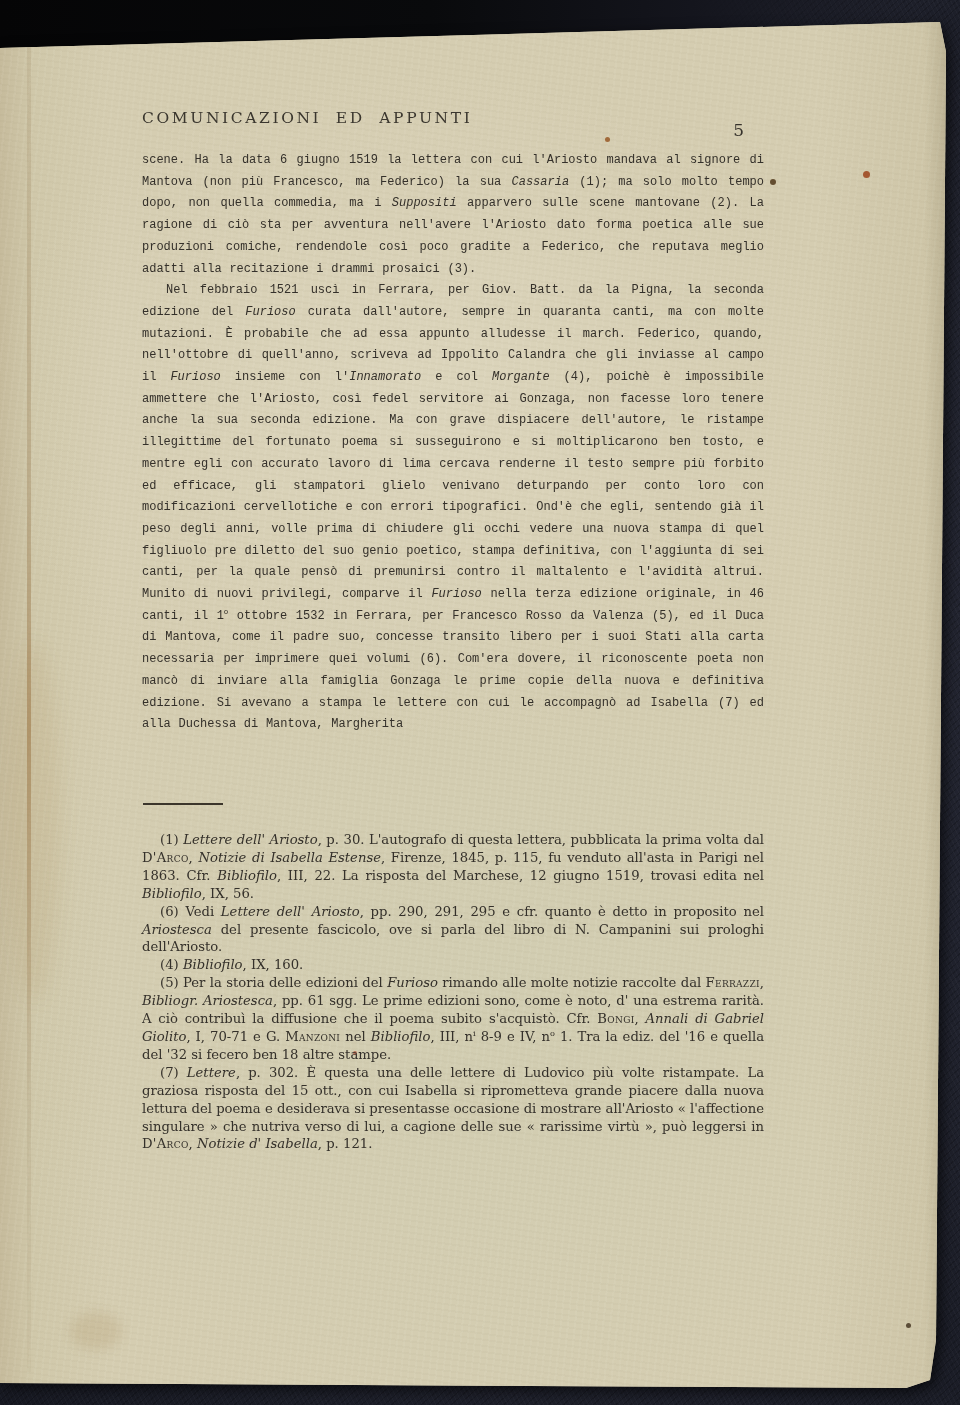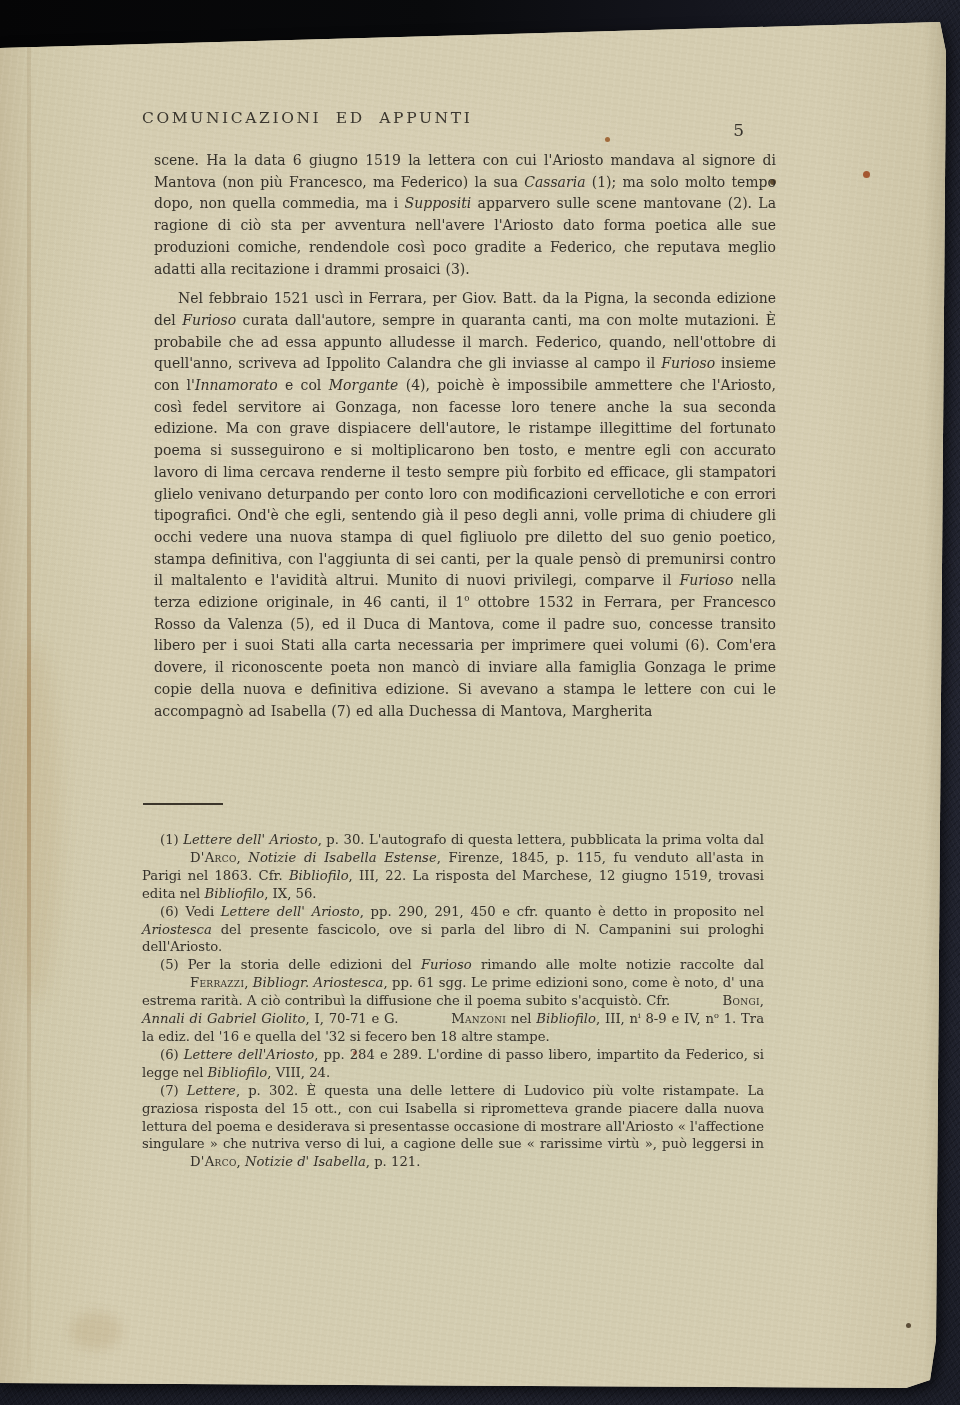--- a/index.html
+++ b/index.html
@@ -85,38 +85,38 @@
     text-align: left;
     font-size: 15.5px; letter-spacing: 2.6px; word-spacing: 7px;
     color: #3a362e;
   }
   .page-num {
     position: absolute; top: 120px; right: 20px;
     font-size: 17px; letter-spacing: 0; word-spacing: 0;
     color: #37332c;
   }
   .body-text {
-    position: absolute; top: 150px; left: 12px; width: 622px;
-    font-size: 14px; line-height: 21.7px;
-    text-align: justify; hyphens: none; word-spacing: 0.5px;
+    position: absolute; top: 150px; left: 0; width: 622px;
+    font-size: 12px; line-height: 21.7px;
+    text-align: justify; hyphens: none; word-spacing: 0.5px; font-family: Liberation Mono, monospace;
   }
   .para { margin: 0; }
-  .para.indent { text-indent: 24px; margin-top: 8px; }
+  .para.indent { text-indent: 24px; }
   .rule {
     position: absolute; left: 1px; top: 803px;
     width: 80px; height: 2px; background: #3b352b;
   }
   .footnotes {
     position: absolute; top: 831px; left: 0; width: 622px;
     font-size: 13.2px; line-height: 17.9px;
     text-align: justify; hyphens: none;
   }
   .fn { margin: 0; text-indent: 18px; }
   .it { font-style: italic; }
-  .sc { font-variant: small-caps; letter-spacing: 0.3px; margin-left: 48px; }
+  .sc { font-variant: small-caps; letter-spacing: 0.3px; }
   sup { font-size: 62%; line-height: 0; }
 </style>
 </head>
 <body>
 
 <div class="stage">
   <div class="top-band"></div>
 
   <div class="paper-wrap">
     <div class="paper">
@@ -139,20 +139,20 @@
 
       <div class="body-text">
           <p class="para"><span>scene. Ha la data 6 giugno 1519 la lettera con cui l'Ariosto mandava al signore di Mantova (non più Francesco, ma Federico) la sua </span><span class="it">Cassaria</span><span> (1); ma solo molto tempo dopo, non quella commedia, ma i </span><span class="it">Suppositi</span><span> apparvero sulle scene mantovane (2). La ragione di ciò sta per avventura nell'avere l'Ariosto dato forma poetica alle sue produzioni comiche, rendendole così poco gradite a Federico, che reputava meglio adatti alla recitazione i drammi prosaici (3).</span></p>
           <p class="para indent"><span>Nel febbraio 1521 uscì in Ferrara, per Giov. Batt. da la Pigna, la seconda edizione del </span><span class="it">Furioso</span><span> curata dall'autore, sempre in quaranta canti, ma con molte mutazioni. È probabile che ad essa appunto alludesse il march. Federico, quando, nell'ottobre di quell'anno, scriveva ad Ippolito Calandra che gli inviasse al campo il </span><span class="it">Furioso</span><span> insieme con l'</span><span class="it">Innamorato</span><span> e col </span><span class="it">Morgante</span><span> (4), poichè è impossibile ammettere che l'Ariosto, così fedel servitore ai Gonzaga, non facesse loro tenere anche la sua seconda edizione. Ma con grave dispiacere dell'autore, le ristampe illegittime del fortunato poema si susseguirono e si moltiplicarono ben tosto, e mentre egli con accurato lavoro di lima cercava renderne il testo sempre più forbito ed efficace, gli stampatori glielo venivano deturpando per conto loro con modificazioni cervellotiche e con errori tipografici. Ond'è che egli, sentendo già il peso degli anni, volle prima di chiudere gli occhi vedere una nuova stampa di quel figliuolo pre diletto del suo genio poetico, stampa definitiva, con l'aggiunta di sei canti, per la quale pensò di premunirsi contro il maltalento e l'avidità altrui. Munito di nuovi privilegi, comparve il </span><span class="it">Furioso</span><span> nella terza edizione originale, in 46 canti, il 1</span><sup>o</sup><span> ottobre 1532 in Ferrara, per Francesco Rosso da Valenza (5), ed il Duca di Mantova, come il padre suo, concesse transito libero per i suoi Stati alla carta necessaria per imprimere quei volumi (6). Com'era dovere, il riconoscente poeta non mancò di inviare alla famiglia Gonzaga le prime copie della nuova e definitiva edizione. Si avevano a stampa le lettere con cui le accompagnò ad Isabella (7) ed alla Duchessa di Mantova, Margherita</span></p>
         </div>
 
       <div class="rule"></div>
 
       <div class="footnotes">
           <p class="fn"><span>(1) </span><span class="it">Lettere dell' Ariosto</span><span>, p. 30. L'autografo di questa lettera, pubblicata la prima volta dal </span><span class="sc">D'Arco</span><span>, </span><span class="it">Notizie di Isabella Estense</span><span>, Firenze, 1845, p. 115, fu venduto all'asta in Parigi nel 1863. Cfr. </span><span class="it">Bibliofilo</span><span>, III, 22. La risposta del Marchese, 12 giugno 1519, trovasi edita nel </span><span class="it">Bibliofilo</span><span>, IX, 56.</span></p>
-          <p class="fn"><span>(6) Vedi </span><span class="it">Lettere dell' Ariosto</span><span>, pp. 290, 291, 450 e cfr. quanto è detto in proposito nel </span><span class="it">Ariostesca</span><span> del presente fascicolo, ove si parla del libro di N. Campanini sui prologhi dell'Ariosto.</span></p>
+          <p class="fn"><span>(6) Vedi </span><span class="it">Lettere dell' Ariosto</span><span>, pp. 290, 291, 295 e cfr. quanto è detto in proposito nel </span><span class="it">Ariostesca</span><span> del presente fascicolo, ove si parla del libro di N. Campanini sui prologhi dell'Ariosto.</span></p>
+          <p class="fn"><span>(4) </span><span class="it">Bibliofilo</span><span>, IX, 160.</span></p>
           <p class="fn"><span>(5) Per la storia delle edizioni del </span><span class="it">Furioso</span><span> rimando alle molte notizie raccolte dal </span><span class="sc">Ferrazzi</span><span>, </span><span class="it">Bibliogr. Ariostesca</span><span>, pp. 61 sgg. Le prime edizioni sono, come è noto, d' una estrema rarità. A ciò contribuì la diffusione che il poema subito s'acquistò. Cfr. </span><span class="sc">Bongi</span><span>, </span><span class="it">Annali di Gabriel Giolito</span><span>, I, 70-71 e G. </span><span class="sc">Manzoni</span><span> nel </span><span class="it">Bibliofilo</span><span>, III, n</span><sup>i</sup><span> 8-9 e IV, n</span><sup>o</sup><span> 1. Tra la ediz. del '16 e quella del '32 si fecero ben 18 altre stampe.</span></p>
-          <p class="fn"><span>(6) </span><span class="it">Lettere dell'Ariosto</span><span>, pp. 284 e 289. L'ordine di passo libero, impartito da Federico, si legge nel </span><span class="it">Bibliofilo</span><span>, VIII, 24.</span></p>
           <p class="fn"><span>(7) </span><span class="it">Lettere</span><span>, p. 302. È questa una delle lettere di Ludovico più volte ristampate. La graziosa risposta del 15 ott., con cui Isabella si riprometteva grande piacere dalla nuova lettura del poema e desiderava si presentasse occasione di mostrare all'Ariosto « l'affectione singulare » che nutriva verso di lui, a cagione delle sue « rarissime virtù », può leggersi in </span><span class="sc">D'Arco</span><span>, </span><span class="it">Notizie d' Isabella</span><span>, p. 121.</span></p>
         </div>
     </div>
   </div>
 </div>
 
 </body></html>

